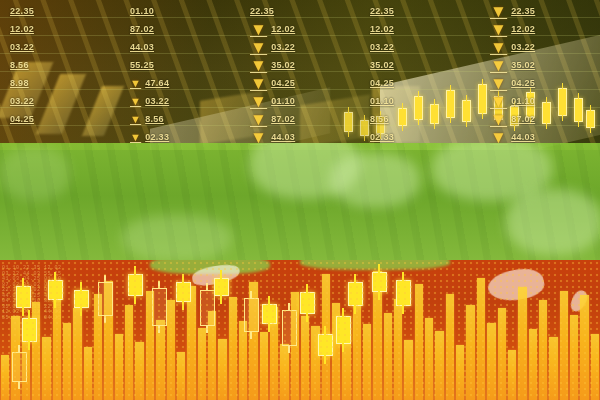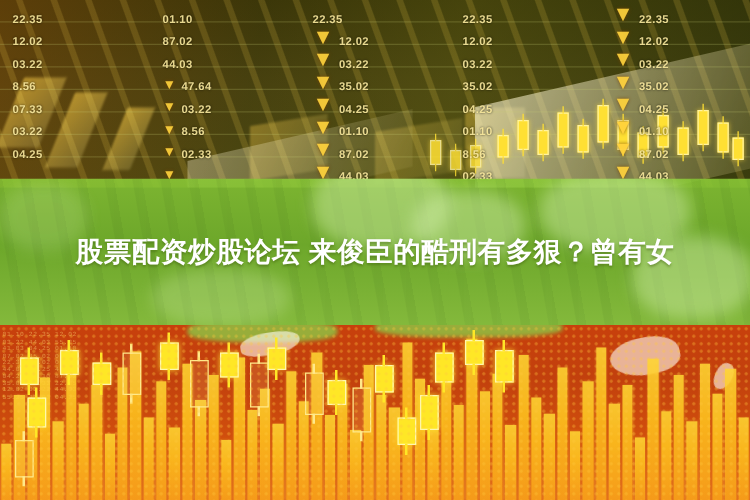--- a/index.html
+++ b/index.html
@@ -56,29 +56,30 @@
     box-sizing: border-box;
   }
   .tcol {
     display: flex;
     flex-direction: column;
     gap: 0px;
     padding-left: 10px;
   }
   .trow {
     display: flex;
-    align-items: flex-end;
+    align-items: center;
     gap: 4px;
     height: 18px;
     font-size: 9px;
     font-weight: bold;
     letter-spacing: .3px;
     color: #f4e49a;
     text-shadow: 0 0 2px rgba(0,0,0,.8);
     opacity: .92;
+    text-decoration: underline;
   }
   .arrow-dn {
     color: #ffd23c;
     font-size: 11px;
     line-height: 1;
     text-shadow: 0 0 3px rgba(120,70,0,.9);
   }
   .arrow-dn.big { font-size: 17px; }
   .gridline {
     position: absolute;
@@ -294,39 +295,42 @@
           <div class="trow">
             <span>12.02</span>
           </div>
           <div class="trow">
             <span>03.22</span>
           </div>
           <div class="trow">
             <span>8.56</span>
           </div>
           <div class="trow">
-            <span>07.33</span>
+            <span>8.98</span>
           </div>
           <div class="trow">
             <span>03.22</span>
           </div>
           <div class="trow">
             <span>04.25</span>
           </div>
           <div class="trow"></div>
         </div>
         <div class="tcol">
           <div class="trow">
             <span>01.10</span>
           </div>
           <div class="trow">
             <span>87.02</span>
           </div>
           <div class="trow">
             <span>44.03</span>
+          </div>
+          <div class="trow">
+            <span>55.25</span>
           </div>
           <div class="trow">
             <span class="arrow-dn">▼</span>
             <span>47.64</span>
           </div>
           <div class="trow">
             <span class="arrow-dn">▼</span>
             <span>03.22</span>
           </div>
           <div class="trow">
@@ -447,21 +451,20 @@
   <div class="band-green">
     <div class="green-tex"></div>
     <div class="green-blob" style="left:250px; top:-14px; width:110px; height:70px;"></div>
     <div class="green-blob" style="left:330px; top:10px;  width:90px;  height:54px;"></div>
     <div class="green-blob" style="left:432px; top:-6px;  width:120px; height:64px;"></div>
     <div class="green-blob" style="left:506px; top:46px;  width:96px;  height:66px;"></div>
     <div class="green-blob" style="left:122px; top:72px;  width:110px; height:46px; opacity:.6;"></div>
     <div class="green-blob" style="left:0px;   top:4px;   width:70px;  height:54px; opacity:.45;"></div>
 
     <div class="headline">
-      <div class="hl-line">股票配资炒股论坛 来俊臣的酷刑有多狠？曾有女</div>
     </div>
   </div>
 
   <div class="band-bottom">
 
     <div class="world-green" style="left:150px; top:-4px; width:120px; height:18px; border-radius:40%;"></div>
     <div class="world-green" style="left:300px; top:-6px; width:150px; height:16px; border-radius:40%;"></div>
     <div class="map-shape" style="left:192px; top:6px;  width:48px; height:18px; border-radius:48% 40% 55% 35%; transform:rotate(-8deg);"></div>
     <div class="map-shape" style="left:488px; top:10px; width:56px; height:30px; border-radius:48% 52% 40% 60%; transform:rotate(-12deg);"></div>
     <div class="map-shape" style="left:572px; top:30px; width:14px; height:22px; border-radius:50% 40% 60% 40%; transform:rotate(20deg);"></div>

